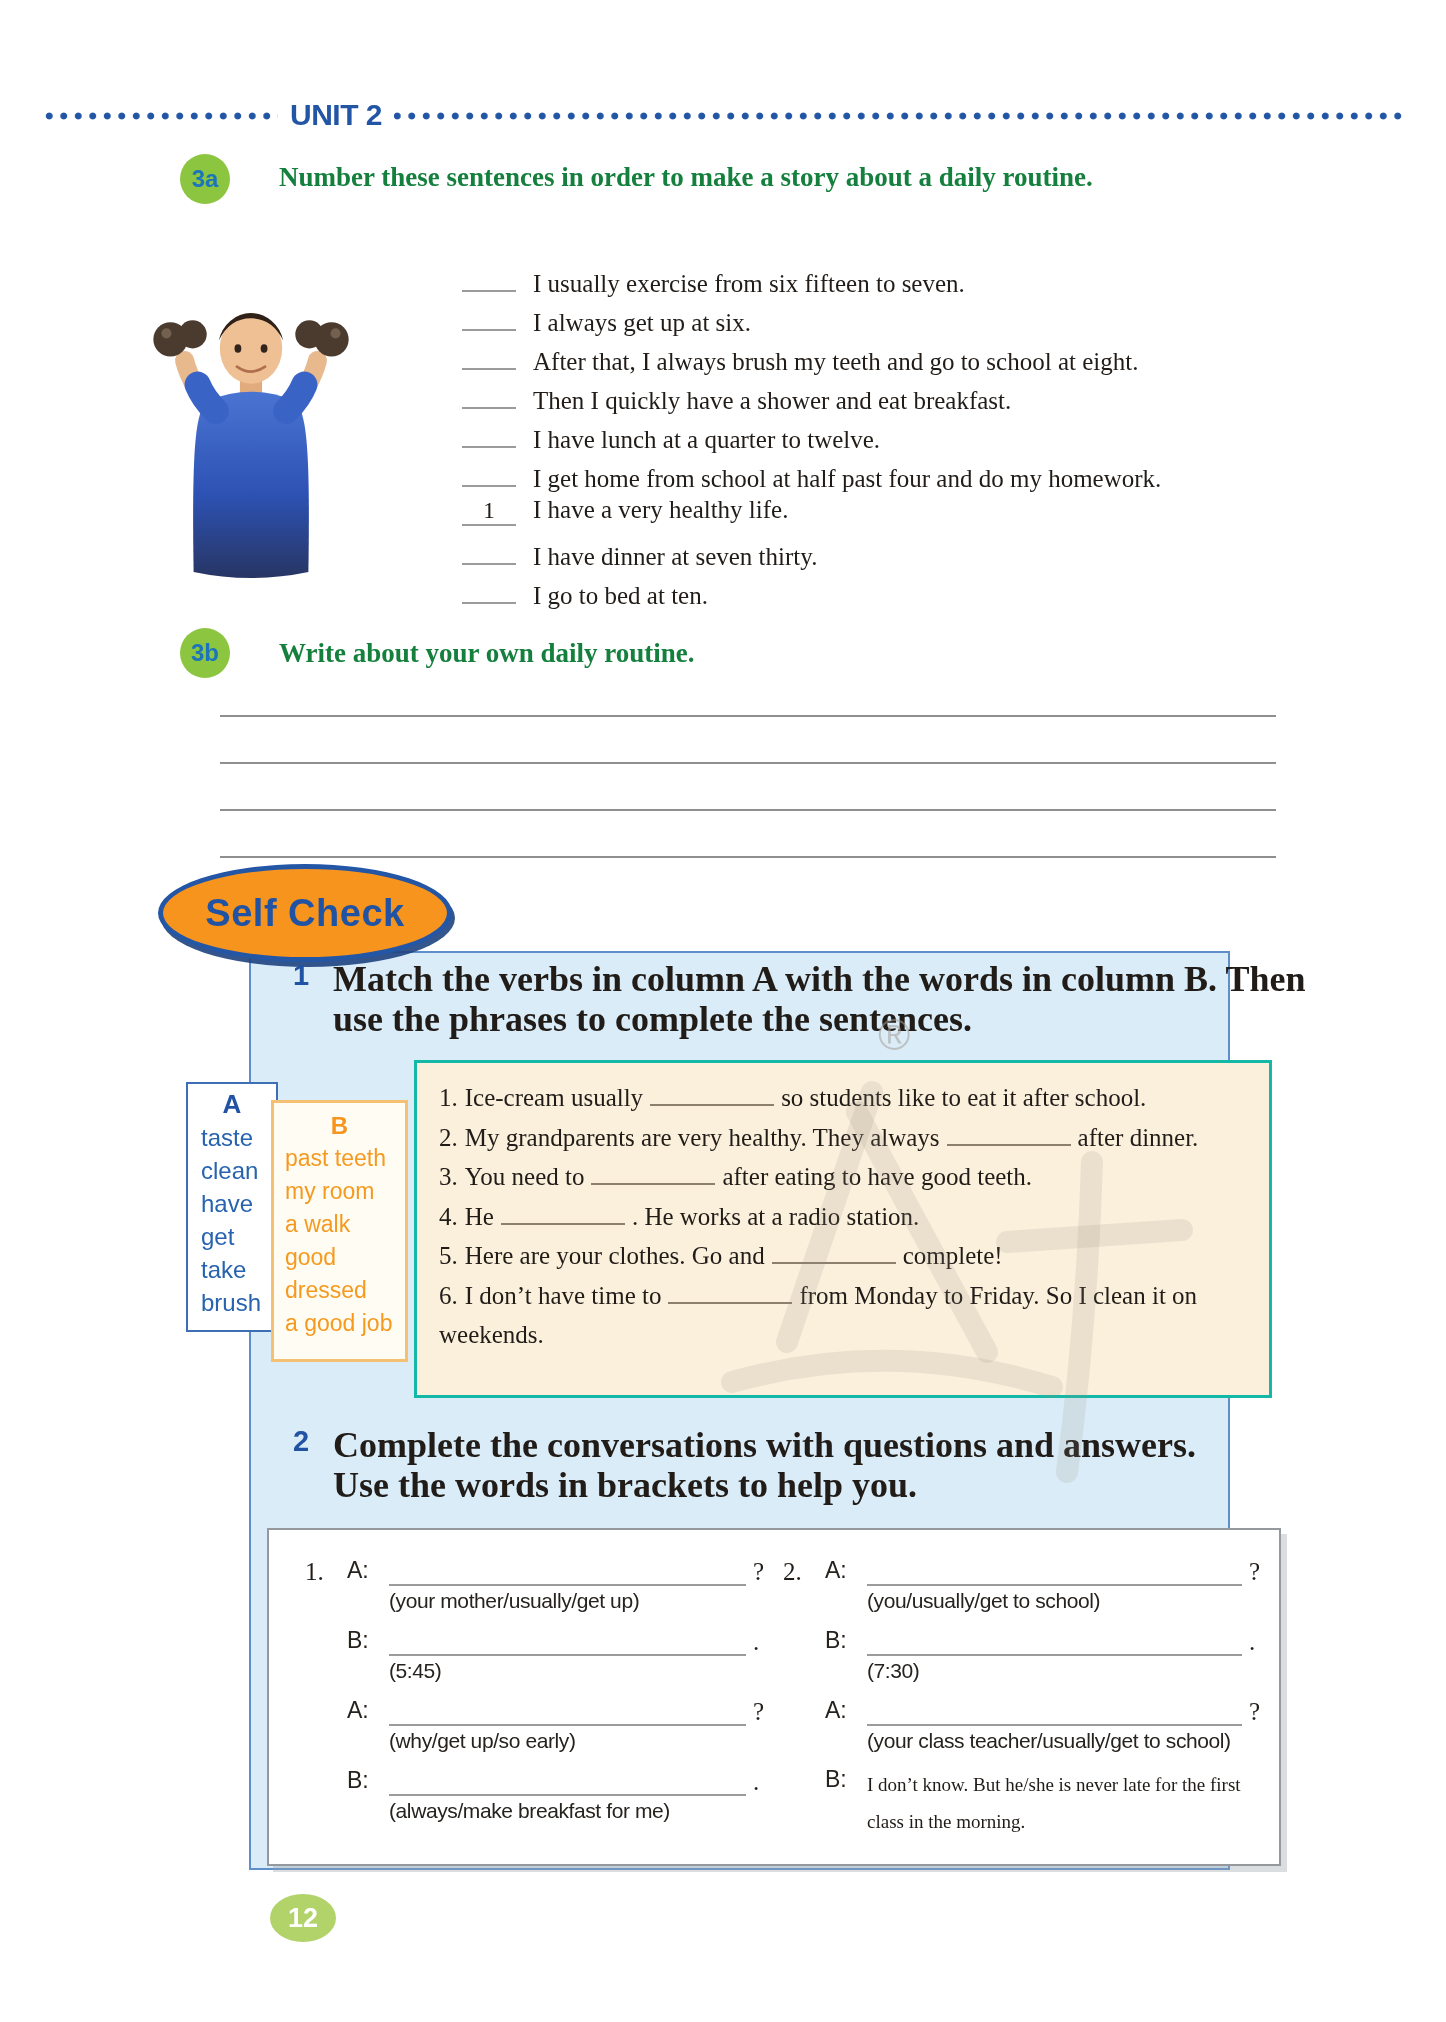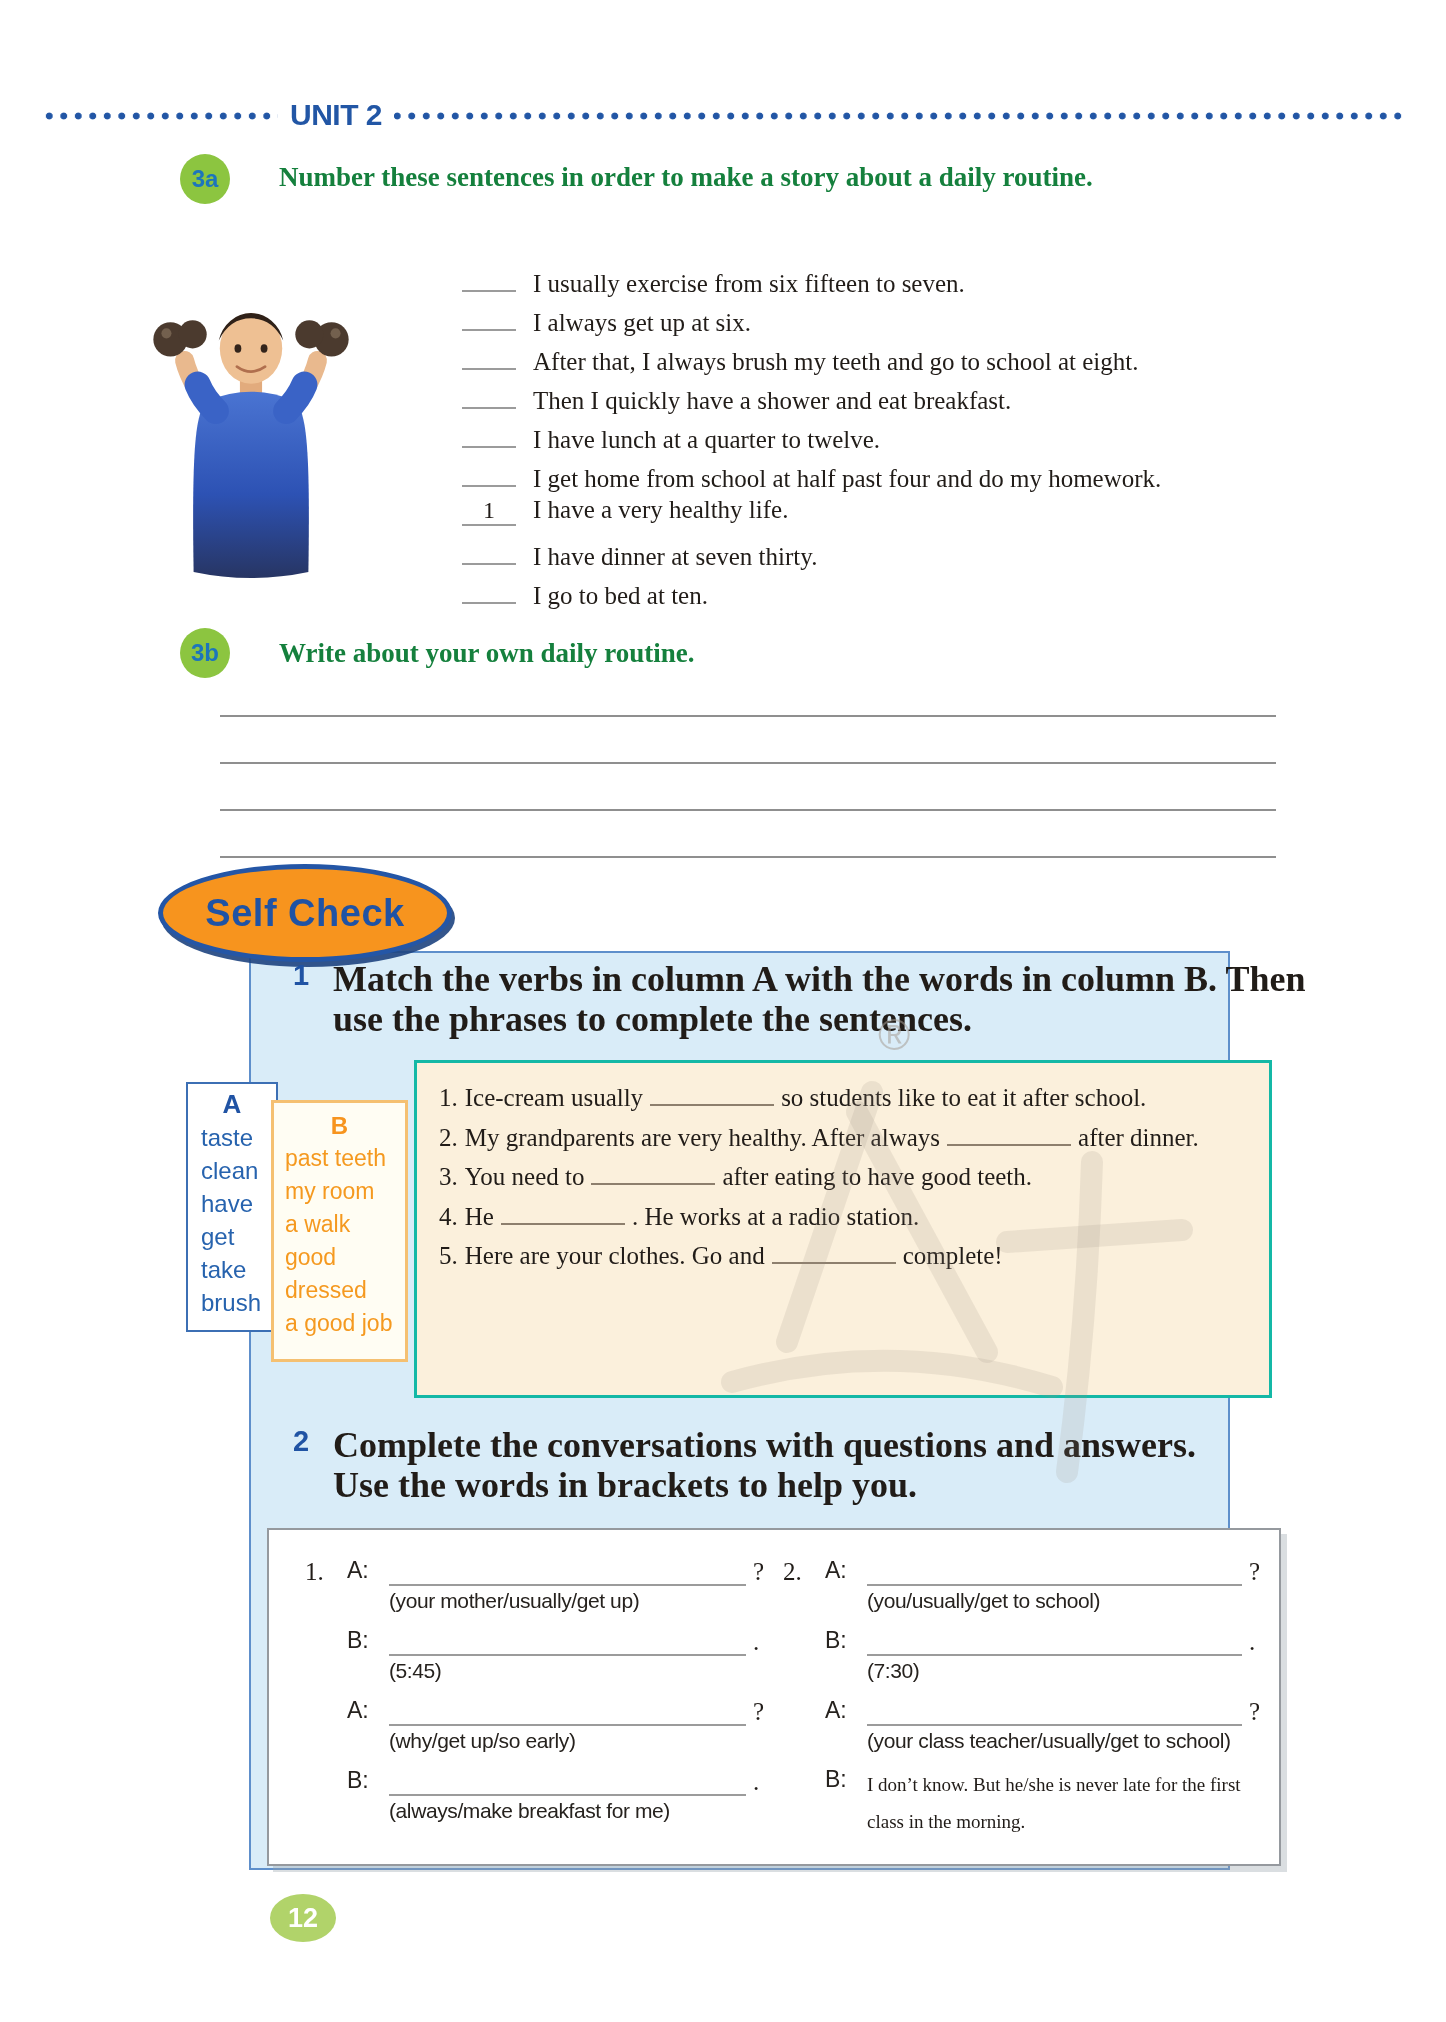--- a/index.html
+++ b/index.html
@@ -228,24 +228,25 @@
         <div>a walk</div>
         <div>good</div>
         <div>dressed</div>
         <div>a good job</div>
       </div>
   </div>
 
   <div class="obox">
     <div id="obox-items">
         <div class="ox-item"><span class="ox-num">1.</span><span>Ice-cream usually</span><span class="ox-blank"></span><span>so students like to eat it after school.</span></div>
-        <div class="ox-item"><span class="ox-num">2.</span><span>My grandparents are very healthy. After always</span><span class="ox-blank"></span><span>after dinner.</span></div>
+        <div class="ox-item"><span class="ox-num">2.</span><span>My grandparents are very healthy. They always</span><span class="ox-blank"></span><span>after dinner.</span></div>
         <div class="ox-item"><span class="ox-num">3.</span><span>You need to</span><span class="ox-blank"></span><span>after eating to have good teeth.</span></div>
         <div class="ox-item"><span class="ox-num">4.</span><span>He</span><span class="ox-blank"></span><span>. He works at a radio station.</span></div>
         <div class="ox-item"><span class="ox-num">5.</span><span>Here are your clothes. Go and</span><span class="ox-blank"></span><span>complete!</span></div>
+        <div class="ox-item"><span class="ox-num">6.</span><span>I don’t have time to</span><span class="ox-blank"></span><span>from Monday to Friday. So I clean it on weekends.</span></div>
       </div>
   </div>
 
   <svg class="wm" viewBox="0 0 660 520">
     <g stroke="rgba(155,143,128,0.16)" stroke-width="22" fill="none" stroke-linecap="round">
       <path d="M310 50 L225 300"></path>
       <path d="M295 70 L425 310"></path>
       <path d="M170 340 Q330 295 490 345"></path>
       <path d="M530 120 Q525 280 505 430"></path>
       <path d="M445 200 L620 188"></path>

